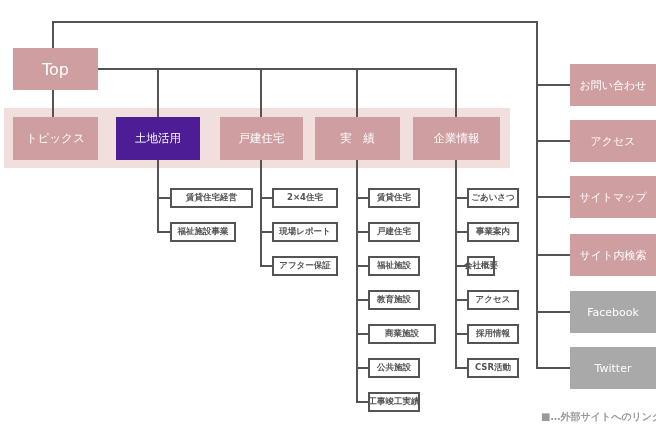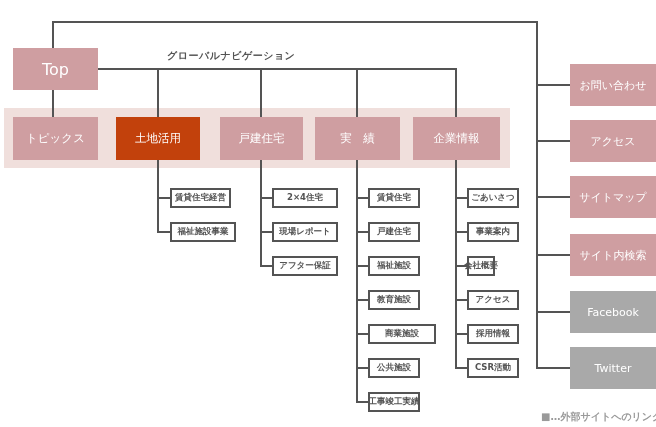--- a/index.html
+++ b/index.html
@@ -33,21 +33,20 @@
   }
   .legend{
     position:absolute;left:541px;top:410px;
     font-size:10px;font-weight:bold;color:#9a9a9a;white-space:nowrap;
   }
 </style>
 </head>
 <body>
 
 <div id="canvas">
-  <div class="lbl" style="left:167px;top:49px;">グローバルナビゲーション</div>
   <div class="band" style="background: rgb(240, 223, 220);"></div>
   <div id="lines">
       <div class="line" style="left: 52px; top: 21px; width: 486px; height: 2px; background: rgb(84, 84, 84);"></div>
       <div class="line" style="left: 52px; top: 22px; width: 2px; height: 26px; background: rgb(84, 84, 84);"></div>
       <div class="line" style="left: 52px; top: 90px; width: 2px; height: 27px; background: rgb(84, 84, 84);"></div>
       <div class="line" style="left: 98px; top: 68px; width: 359px; height: 2px; background: rgb(84, 84, 84);"></div>
       <div class="line" style="left: 157px; top: 69px; width: 2px; height: 48px; background: rgb(84, 84, 84);"></div>
       <div class="line" style="left: 260px; top: 69px; width: 2px; height: 48px; background: rgb(84, 84, 84);"></div>
       <div class="line" style="left: 356px; top: 69px; width: 2px; height: 48px; background: rgb(84, 84, 84);"></div>
       <div class="line" style="left: 455px; top: 69px; width: 2px; height: 48px; background: rgb(84, 84, 84);"></div>
@@ -77,22 +76,22 @@
       <div class="line" style="left: 455px; top: 197px; width: 12px; height: 2px; background: rgb(84, 84, 84);"></div>
       <div class="line" style="left: 455px; top: 231px; width: 12px; height: 2px; background: rgb(84, 84, 84);"></div>
       <div class="line" style="left: 455px; top: 265px; width: 12px; height: 2px; background: rgb(84, 84, 84);"></div>
       <div class="line" style="left: 455px; top: 299px; width: 12px; height: 2px; background: rgb(84, 84, 84);"></div>
       <div class="line" style="left: 455px; top: 333px; width: 12px; height: 2px; background: rgb(84, 84, 84);"></div>
       <div class="line" style="left: 455px; top: 367px; width: 12px; height: 2px; background: rgb(84, 84, 84);"></div>
     </div>
   <div class="topbox" style="background: rgb(207, 158, 161);">Top</div>
   <div id="nodes">
       <div class="navbox" style="left: 13px; width: 85px; background: rgb(207, 158, 161);">トピックス</div>
-      <div class="navbox" style="left: 116px; width: 84px; background: #c2410c;">土地活用</div>
-      <div class="subbox" style="left: 170px; top: 188px; width: 61px;">賃貸住宅経営</div>
+      <div class="navbox" style="left: 116px; width: 84px; background: #4c1d95;">土地活用</div>
+      <div class="subbox" style="left: 170px; top: 188px; width: 83px;">賃貸住宅経営</div>
       <div class="subbox" style="left: 170px; top: 222px; width: 66px; text-align: right;">福祉施設事業</div>
       <div class="navbox" style="left: 220px; width: 83px; background: rgb(207, 158, 161);">戸建住宅</div>
       <div class="subbox" style="left: 272px; top: 188px; width: 66px;">2×4住宅</div>
       <div class="subbox" style="left: 272px; top: 222px; width: 66px;">現場レポート</div>
       <div class="subbox" style="left: 272px; top: 256px; width: 66px;">アフター保証</div>
       <div class="navbox" style="left: 315px; width: 85px; background: rgb(207, 158, 161);">実　績</div>
       <div class="subbox" style="left: 368px; top: 188px; width: 52px;">賃貸住宅</div>
       <div class="subbox" style="left: 368px; top: 222px; width: 52px;">戸建住宅</div>
       <div class="subbox" style="left: 368px; top: 256px; width: 52px;">福祉施設</div>
       <div class="subbox" style="left: 368px; top: 290px; width: 52px;">教育施設</div>

